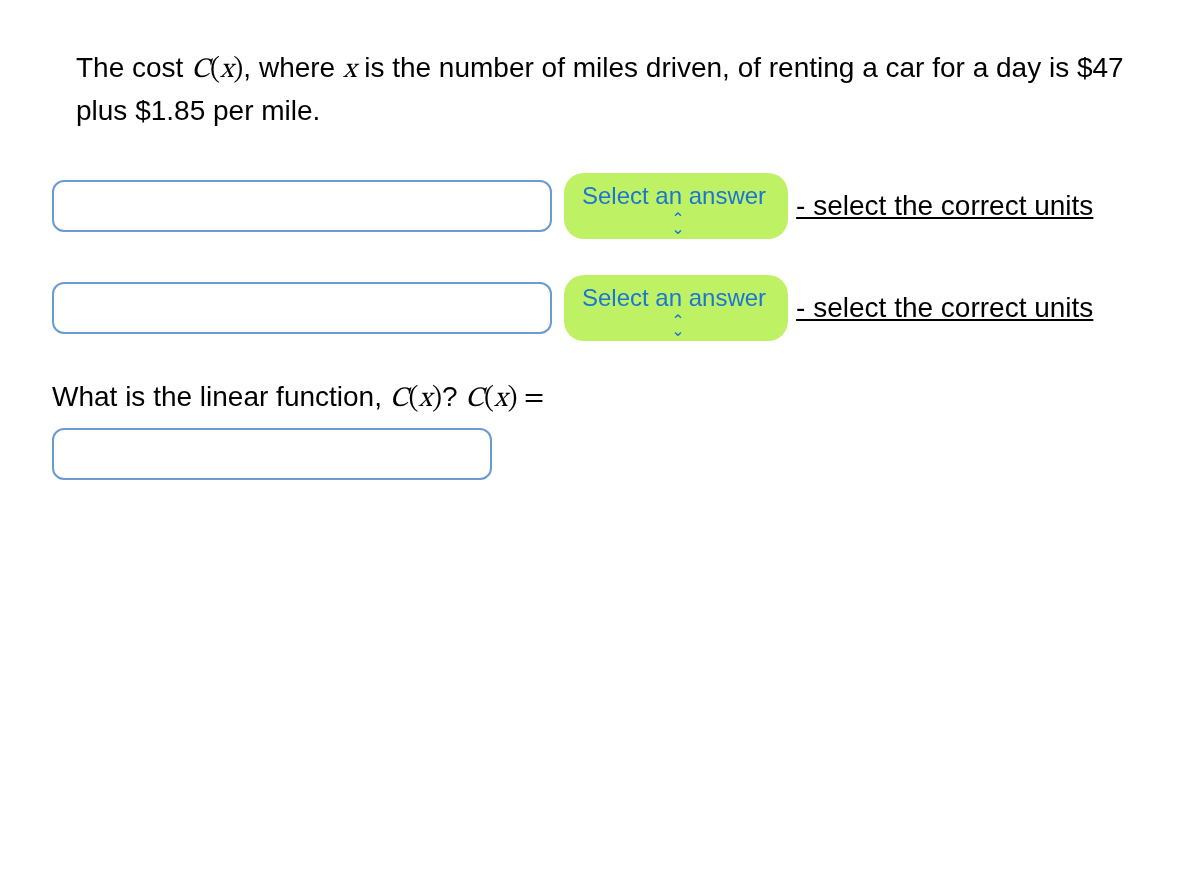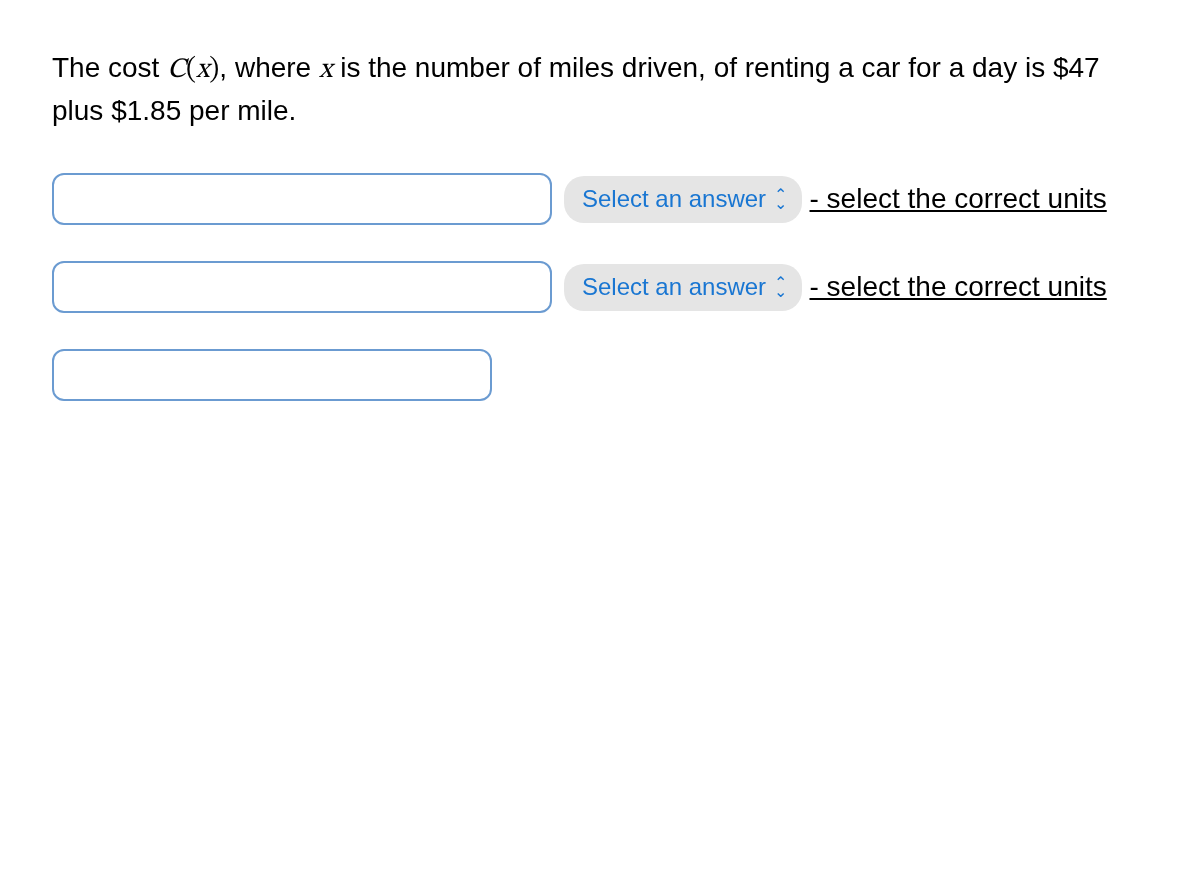--- a/index.html
+++ b/index.html
@@ -15,20 +15,21 @@
     .math-ital {
       font-family: 'Cambria Math', 'STIX Two Math', Georgia, serif;
       font-style: italic;
     }
     .math-up {
       font-family: 'Cambria Math', 'STIX Two Math', Georgia, serif;
       font-style: normal;
     }
     .problem-intro {
       margin-bottom: 42px;
+      margin-left: 24px;
     }
     .question-block {
       margin-bottom: 36px;
     }
     .question-line {
       margin-bottom: 8px;
     }
     .text-input {
       width: 500px;
       height: 52px;
@@ -36,26 +37,27 @@
       border-radius: 12px;
       font-size: 24px;
       padding: 0 12px;
       vertical-align: middle;
       box-sizing: border-box;
       font-family: inherit;
     }
     .select-pill {
       display: inline-flex;
       align-items: center;
-      background: #e5e5e5;
+      background: #bef264;
       border-radius: 20px;
       padding: 6px 14px 6px 18px;
       vertical-align: middle;
       margin-left: 12px;
       cursor: pointer;
+      flex-direction: column;
     }
     .select-pill-text {
       color: #1976d2;
       font-family: Arial, Helvetica, sans-serif;
       font-size: 24px;
       margin-right: 8px;
     }
     .chevrons {
       color: #1976d2;
       font-size: 16px;
@@ -106,16 +108,19 @@
       <span class="chevrons">
         <span class="chev-up"></span>
           <span class="chev-down"></span>
       </span>
     </span>
     <span class="trailing-text"> - select the correct units</span>
   </div>
 </div>
 
 <div class="question-block">
+  <div class="question-line">
+    <span>What is the linear function, </span><span class="math-ital">C</span><span class="math-up">(</span><span class="math-ital">x</span><span class="math-up">)</span><span>? </span><span class="math-ital">C</span><span class="math-up">(</span><span class="math-ital">x</span><span class="math-up">)</span><span class="math-up"> = </span>
+  </div>
   <div class="answer-row">
     <input type="text" class="text-input" style="width: 440px;" value="">
   </div>
 </div>
 
 </body></html>

